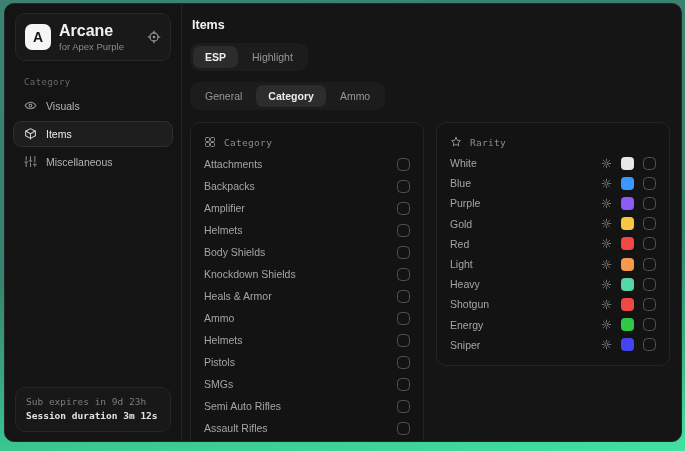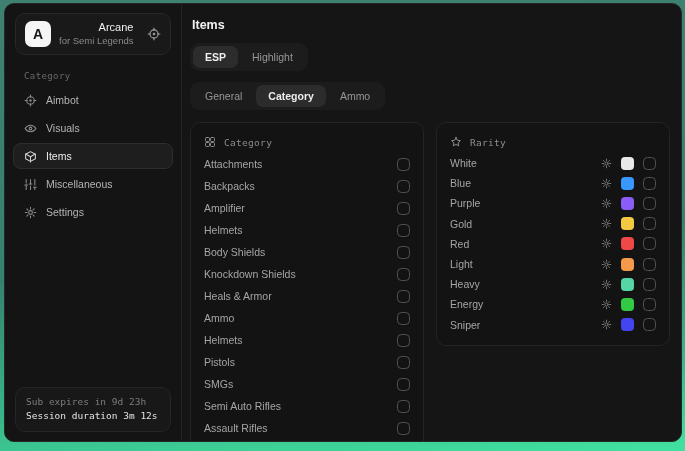--- a/index.html
+++ b/index.html
@@ -15,38 +15,38 @@
     display:flex; overflow:hidden;
   }
   
   .sidebar { width:177px; border-right:1px solid #232323; background:#141414;
     display:flex; flex-direction:column; flex-shrink:0; }
   .logo-card { margin:9px 10px 4px 10px; padding:7px 9px; border:1px solid #282828;
     border-radius:10px; background:#191919; display:flex; align-items:center; gap:8px; }
   .logo-badge { width:26px; height:26px; background:#f5f5f5; color:#141414; border-radius:7px;
     font-weight:bold; font-size:14px; display:flex; align-items:center; justify-content:center; }
   .logo-text { line-height:1.25; }
-  .app-name { color:#f0f0f0; font-size:11px; font-weight:normal;text-align:right; }
+  .app-name { color:#f0f0f0; font-size:16px; font-weight:bold; }
   .app-sub  { color:#8a8a8a; font-size:9.5px; }
   .logo-gear { margin-left:auto; color:#9a9a9a; width:14px; height:14px; cursor:pointer; }
   .icon { display:inline-flex; align-items:center; justify-content:center; }
   .icon svg { width:100%; height:100%; }
   .section-label { margin:12px 0 6px 19px; font-family:"DejaVu Sans Mono", monospace;
     font-size:9px; color:#696969; letter-spacing:.4px; }
   .nav { display:flex; flex-direction:column; gap:2px; padding:0 8px; }
   .nav-item { height:26px; display:flex; align-items:center; gap:9px; padding:0 10px;
     border:1px solid transparent; border-radius:8px; color:#b5b5b5; font-size:10.5px; cursor:pointer; }
   .nav-item .icon { width:13px; height:13px; color:#8a8a8a; }
   .nav-item.active { background:#1e1e1e; border-color:#2e2e2e; color:#ededed; }
   .nav-item.active .icon { color:#d0d0d0; }
   .session-card { margin:auto 10px 9px 10px; padding:7px 10px; border:1px solid #262626;
     border-radius:10px; background:#181818; font-family:"DejaVu Sans Mono", monospace;
     font-size:9.5px; line-height:1.55; }
   .session-line1 { color:#7d7d7d; }
-  .session-line2 { color:#e3e3e3; }
+  .session-line2 { color:#e3e3e3;font-weight:bold; }
   
   .main { flex:1; padding:13px 13px 0 8px; display:flex; flex-direction:column; }
   .main-title { color:#f2f2f2; font-size:12.5px; font-weight:bold; margin:1px 0 0 2px; }
   .pill-group { margin-top:11px; align-self:flex-start; display:inline-flex; gap:2px;
     background:#1c1c1c; border-radius:9px; padding:3px;justify-content:space-between; }
   .pill { border:none; background:transparent; color:#979797; font-size:10.5px;
     font-family:inherit; padding:5px 12px; border-radius:7px; cursor:pointer; }
   .pill.active { background:#2c2c2c; color:#ededed; font-weight:bold; }
   .panels { margin-top:12px; display:flex; gap:12px; align-items:flex-start; }
   .panel { width:234px; background:#131313; border:1px solid #242424; border-radius:10px;
@@ -67,46 +67,36 @@
 </head>
 <body>
 
 <div class="window">
 
   <aside class="sidebar">
     <div class="logo-card">
       <div class="logo-badge">A</div>
       <div class="logo-text">
         <div class="app-name">Arcane</div>
-        <div class="app-sub">for Semi Legends</div>
+        <div class="app-sub">for Apex Purple</div>
       </div>
       <span class="icon logo-gear" id="logo-gear">
           <svg viewBox="0 0 24 24" fill="none" stroke="currentColor" stroke-width="2" stroke-linecap="round" stroke-linejoin="round">
             <circle cx="12" cy="12" r="7"></circle>
             <path d="M12 2v4M12 18v4M2 12h4M18 12h4"></path>
             <circle cx="12" cy="12" r="1.2" fill="currentColor"></circle>
           </svg>
         </span>
     </div>
 
     <div class="section-label">Category</div>
     <nav class="nav" id="nav-list">
         <div class="nav-item">
     <span class="icon nav-icon">
             <svg viewBox="0 0 24 24" fill="none" stroke="currentColor" stroke-width="2" stroke-linecap="round" stroke-linejoin="round">
-              <circle cx="12" cy="12" r="7"></circle>
-              <path d="M12 2v4M12 18v4M2 12h4M18 12h4"></path>
-              <circle cx="12" cy="12" r="1.2" fill="currentColor"></circle>
-            </svg>
-          </span>
-    <span class="nav-label">Aimbot</span>
-  </div>
-        <div class="nav-item">
-    <span class="icon nav-icon">
-            <svg viewBox="0 0 24 24" fill="none" stroke="currentColor" stroke-width="2" stroke-linecap="round" stroke-linejoin="round">
               <path d="M2 12s3.5-6 10-6 10 6 10 6-3.5 6-10 6S2 12 2 12z"></path>
               <circle cx="12" cy="12" r="2.5"></circle>
             </svg>
           </span>
     <span class="nav-label">Visuals</span>
   </div>
         <div class="nav-item active">
     <span class="icon nav-icon">
             <svg viewBox="0 0 24 24" fill="none" stroke="currentColor" stroke-width="2" stroke-linecap="round" stroke-linejoin="round">
               <path d="M21 16V8l-9-5-9 5v8l9 5 9-5z"></path>
@@ -117,29 +107,20 @@
     <span class="nav-label">Items</span>
   </div>
         <div class="nav-item">
     <span class="icon nav-icon">
             <svg viewBox="0 0 24 24" fill="none" stroke="currentColor" stroke-width="2" stroke-linecap="round" stroke-linejoin="round">
               <path d="M4 21v-8M4 9V3M12 21v-6M12 11V3M20 21v-4M20 13V3"></path>
               <path d="M1.5 13h5M9.5 11h5M17.5 17h5"></path>
             </svg>
           </span>
     <span class="nav-label">Miscellaneous</span>
-  </div>
-        <div class="nav-item">
-    <span class="icon nav-icon">
-            <svg viewBox="0 0 24 24" fill="none" stroke="currentColor" stroke-width="2" stroke-linecap="round" stroke-linejoin="round">
-              <circle cx="12" cy="12" r="3.5"></circle>
-              <path d="M12 2.5v3M12 18.5v3M2.5 12h3M18.5 12h3M5.3 5.3l2.1 2.1M16.6 16.6l2.1 2.1M18.7 5.3l-2.1 2.1M7.4 16.6l-2.1 2.1"></path>
-            </svg>
-          </span>
-    <span class="nav-label">Settings</span>
   </div>
       </nav>
 
     <div class="session-card">
       <div class="session-line1">Sub expires in 9d 23h</div>
       <div class="session-line2">Session duration 3m 12s</div>
     </div>
   </aside>
 
   <main class="main">
@@ -322,20 +303,33 @@
                   <svg viewBox="0 0 24 24" fill="none" stroke="currentColor" stroke-width="2" stroke-linecap="round" stroke-linejoin="round">
                     <circle cx="12" cy="12" r="3.5"></circle>
                     <path d="M12 2.5v3M12 18.5v3M2.5 12h3M18.5 12h3M5.3 5.3l2.1 2.1M16.6 16.6l2.1 2.1M18.7 5.3l-2.1 2.1M7.4 16.6l-2.1 2.1"></path>
                   </svg>
                 </span>
       <span class="swatch" style="background: rgb(86, 214, 164);"></span>
       <span class="checkbox"></span>
     </span>
   </div>
             <div class="rar-row">
+    <span class="row-label">Shotgun</span>
+    <span class="row-right">
+      <span class="icon gear-btn">
+                  <svg viewBox="0 0 24 24" fill="none" stroke="currentColor" stroke-width="2" stroke-linecap="round" stroke-linejoin="round">
+                    <circle cx="12" cy="12" r="3.5"></circle>
+                    <path d="M12 2.5v3M12 18.5v3M2.5 12h3M18.5 12h3M5.3 5.3l2.1 2.1M16.6 16.6l2.1 2.1M18.7 5.3l-2.1 2.1M7.4 16.6l-2.1 2.1"></path>
+                  </svg>
+                </span>
+      <span class="swatch" style="background: rgb(240, 71, 71);"></span>
+      <span class="checkbox"></span>
+    </span>
+  </div>
+            <div class="rar-row">
     <span class="row-label">Energy</span>
     <span class="row-right">
       <span class="icon gear-btn">
                   <svg viewBox="0 0 24 24" fill="none" stroke="currentColor" stroke-width="2" stroke-linecap="round" stroke-linejoin="round">
                     <circle cx="12" cy="12" r="3.5"></circle>
                     <path d="M12 2.5v3M12 18.5v3M2.5 12h3M18.5 12h3M5.3 5.3l2.1 2.1M16.6 16.6l2.1 2.1M18.7 5.3l-2.1 2.1M7.4 16.6l-2.1 2.1"></path>
                   </svg>
                 </span>
       <span class="swatch" style="background: rgb(50, 201, 68);"></span>
       <span class="checkbox"></span>

